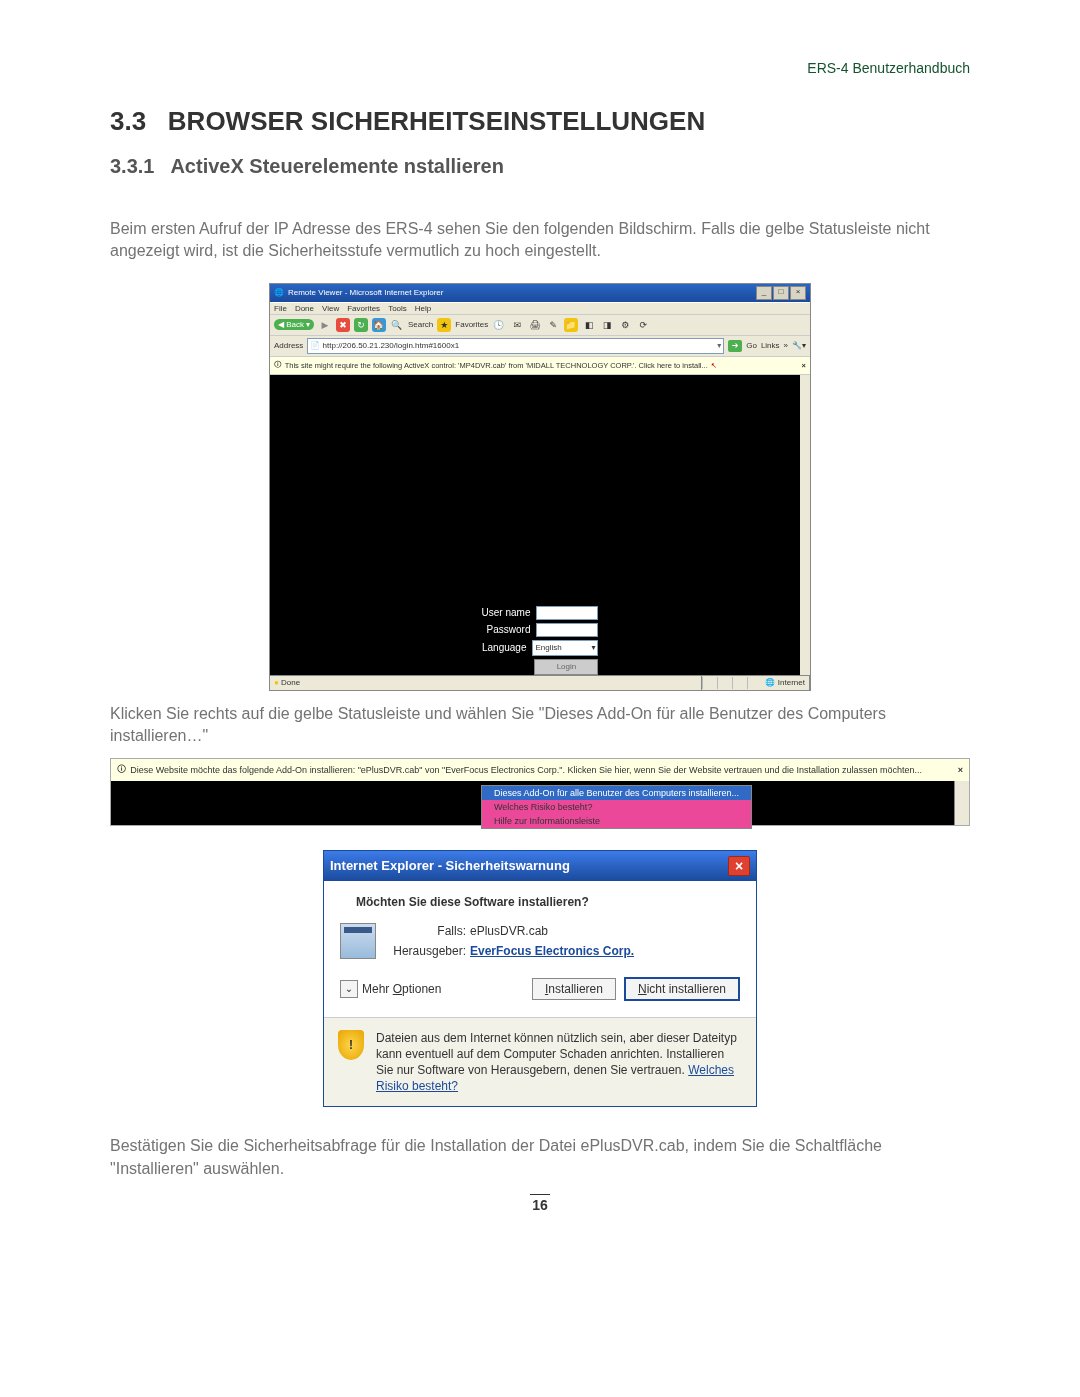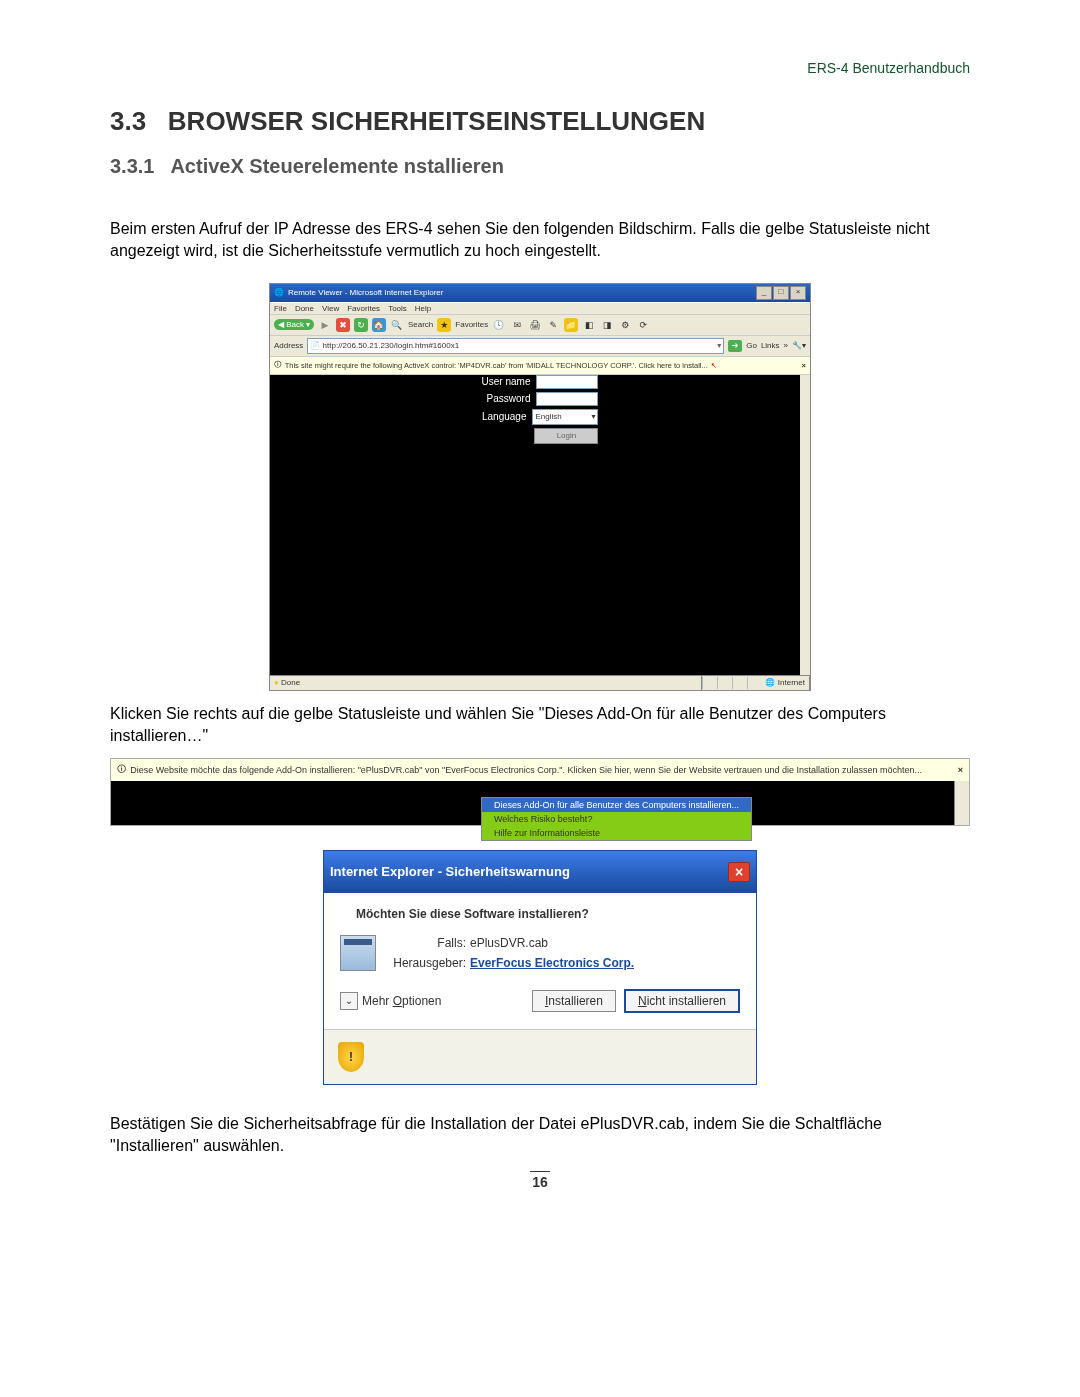--- a/index.html
+++ b/index.html
@@ -30,21 +30,21 @@
     margin-bottom: 18px;
   }
   .subsection-title {
     font-size: 20px;
     font-weight: bold;
     color: #555;
     margin-bottom: 40px;
   }
   .body-text {
     font-size: 16px;
-    color: #000000;
+    color: #737373;
     line-height: 1.4;
     margin: 0 0 10px 0;
   }
 
   
   .ie-window {
     width: 540px;
     margin: 20px auto 12px auto;
     border: 1px solid #888;
     font-size: 8px;
@@ -159,21 +159,21 @@
   .ie-infobar .closex {
     margin-left: auto;
     font-weight: bold;
   }
   .ie-content {
     background: #000;
     height: 300px;
     position: relative;
     color: #fff;
     display: flex;
-    align-items: flex-start;
+    align-items: flex-end;
     justify-content: center;
   }
   .login-form {
     display: flex;
     flex-direction: column;
     gap: 3px;
     font-size: 10px;
   }
   .login-row {
     display: flex;
@@ -258,22 +258,22 @@
   .infobar-shot .blackrow {
     display: flex;
     background: #000;
     height: 44px;
     position: relative;
   }
   .infobar-shot .blackleft { flex: 1; }
   .infobar-shot .menu {
     position: absolute;
     left: 370px;
-    top: 16px;
-    background: #84cc16;
+    top: 4px;
+    background: #ec4899;
     border: 1px solid #888;
     font-size: 9px;
   }
   .infobar-shot .menu .mi {
     padding: 2px 12px;
     white-space: nowrap;
   }
   .infobar-shot .menu .mi.selected {
     background: #316ac5;
     color: #fff;
@@ -288,21 +288,21 @@
   .sec-dialog {
     width: 432px;
     margin: 24px auto 28px auto;
     border: 1px solid #1a4a9c;
     background: #fff;
     font-size: 12px;
   }
   .sec-dialog .titlebar {
     background: linear-gradient(#3c7be8, #1a4a9c);
     color: #fff;
-    padding: 11px 6px;
+    padding: 5px 6px;
     display: flex;
     align-items: center;
     justify-content: space-between;
     font-weight: bold;
     font-size: 13px;
   }
   .sec-dialog .titlebar .closex {
     width: 20px;
     height: 18px;
     background: #e04030;
@@ -573,19 +573,23 @@
           <div class="chev">⌄</div>
           <span>Mehr <u class="mn">O</u>ptionen</span>
         </div>
         <div class="spacer"></div>
         <div class="winbutton"><u class="mn">I</u>nstallieren</div>
         <div class="winbutton default"><u class="mn">N</u>icht installieren</div>
       </div>
     </div>
     <div class="bottom-area">
       <div class="shield">!</div>
+      <div class="warn-text">
+        <span>Dateien aus dem Internet können nützlich sein, aber dieser Dateityp kann eventuell auf dem Computer Schaden anrichten. Installieren Sie nur Software von Herausgebern, denen Sie vertrauen.</span>
+        <span class="link">Welches Risiko besteht?</span>
+      </div>
     </div>
   </div>
 
   <p class="body-text">Bestätigen Sie die Sicherheitsabfrage für die Installation der Datei ePlusDVR.cab, indem Sie die Schaltfläche "Installieren" auswählen.</p>
 
   <div class="page-num">16</div>
 </div>
 
 </body></html>

